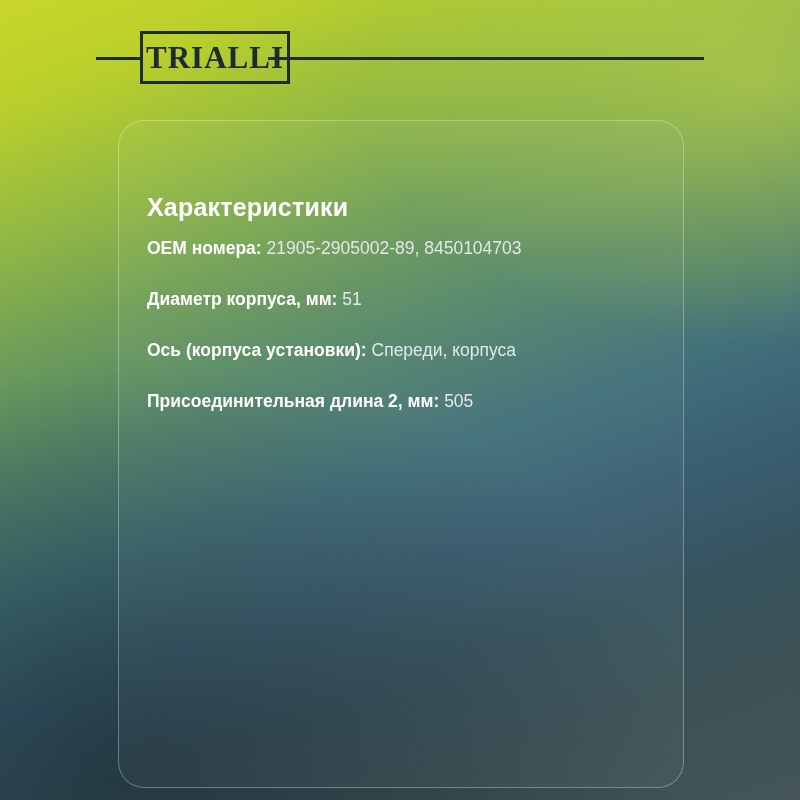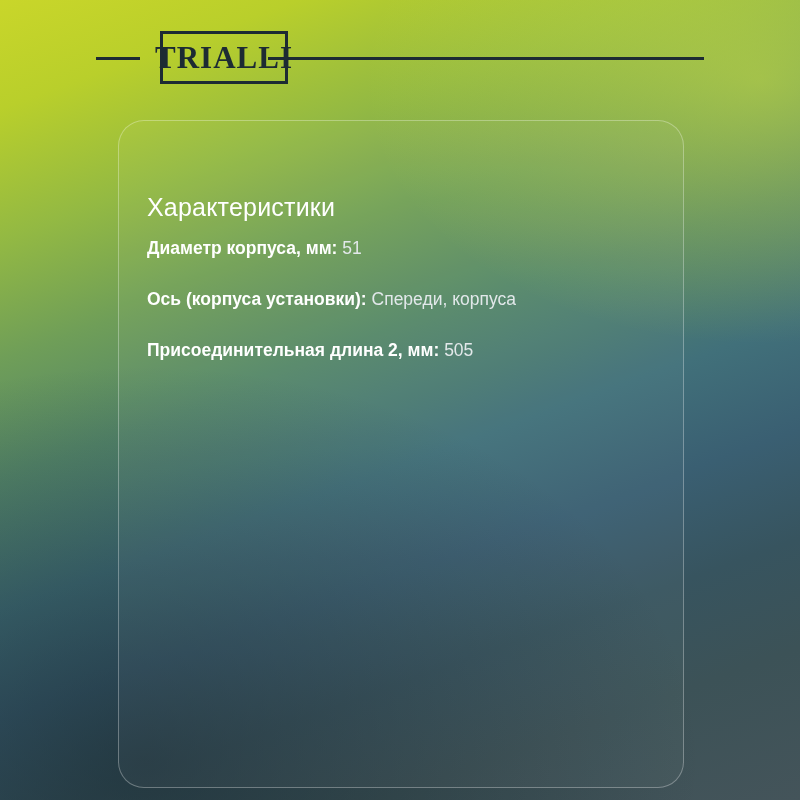--- a/index.html
+++ b/index.html
@@ -59,28 +59,27 @@
     height: 3px;
     background: #1d2b33;
   }
   .logo-rule.left  { left: 96px;  width: 44px; }
   .logo-rule.right { left: 268px; width: 436px; }
 
   .logo-box {
     position: absolute;
     top: 31px;
     left: 140px;
-    width: 128px;
+    width: 150px;
     height: 53px;
     border: 3px solid #1d2b33;
     box-sizing: border-box;
     display: flex;
     align-items: center;
     justify-content: center;
-    margin-left: 20px;
   }
   .logo-text {
     font-family: "Liberation Serif", serif;
     font-weight: bold;
     font-size: 31px;
     letter-spacing: 1px;
     color: #1d2b33;
     line-height: 1;
     white-space: nowrap;
   }
@@ -95,21 +94,21 @@
     border: 1px solid rgba(255,255,255,0.30);
     border-radius: 26px;
     box-sizing: border-box;
     background: rgba(255,255,255,0.035);
     z-index: 4;
     padding: 72px 30px 0 28px;
   }
 
   .spec-title {
     font-size: 25px;
-    font-weight: normal;
+    font-weight: bold;
     color: #ffffff;
     margin: 0 0 14px 0;
     letter-spacing: 0.2px;
   }
 
   .spec-list {
     margin: 0;
     padding: 0;
     list-style: none;
   }
@@ -141,20 +140,24 @@
     <div class="logo-box">
       <span class="logo-text">TRIALLI</span>
     </div>
   </div>
 
   <div class="card">
     <h1 class="spec-title">Характеристики</h1>
 
     <ul class="spec-list">
       <li class="spec-row">
+        <span class="spec-label">OEM номера:</span>
+        <span class="spec-value">21905-2905002-89, 8450104703</span>
+      </li>
+      <li class="spec-row">
         <span class="spec-label">Диаметр корпуса, мм:</span>
         <span class="spec-value">51</span>
       </li>
       <li class="spec-row">
         <span class="spec-label">Ось (корпуса установки):</span>
         <span class="spec-value">Спереди, корпуса</span>
       </li>
       <li class="spec-row">
         <span class="spec-label">Присоединительная длина 2, мм:</span>
         <span class="spec-value">505</span>

